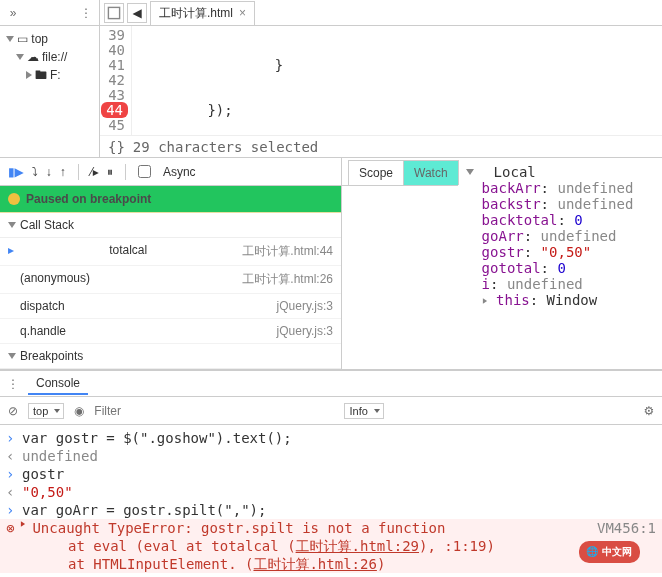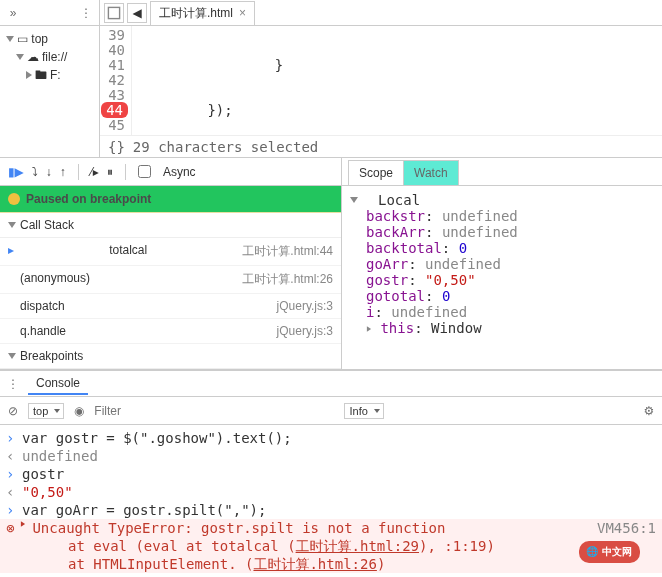--- a/index.html
+++ b/index.html
@@ -28,21 +28,21 @@
 .mid{display:flex;border-top:1px solid #ccc;border-bottom:1px solid #ccc}
 .dbg-left{width:342px;border-right:1px solid #ccc;display:flex;flex-direction:column}
 .dbg-tb{height:28px;border-bottom:1px solid #ccc;display:flex;align-items:center;padding:0 8px;gap:12px}
 .dbg-tb .grp{display:flex;gap:8px;align-items:center}
 .dbg-tb .sep{width:1px;height:16px;background:#ccc}
 .paused{background:#22c55e;padding:6px 8px;border-bottom:1px solid #e6dfa2;display:flex;align-items:center;gap:6px;font-weight:bold;color:#4a4a4a}
 .paused .warn{width:12px;height:12px;background:#f0c040;border-radius:50%;display:inline-block}
 .sect{padding:5px 8px;border-bottom:1px solid #eee;display:flex;align-items:center;gap:4px}
 .stack-row{display:flex;justify-content:space-between;padding:5px 8px 5px 20px;border-bottom:1px solid #f2f2f2}
 .stack-row .loc{color:#888}
-.scope-pane{flex:1;display:flex;flex-direction:column;min-width:0}
+.scope-pane{flex:1;display:flex;flex-direction:row;min-width:0}
 .scope-tabs{height:28px;border-bottom:1px solid #ccc;display:flex;align-items:flex-end;padding-left:6px}
 .stab{padding:5px 10px;border:1px solid #ccc;border-bottom:none;background:#fff;margin-right:-1px}
 .stab.inact{background:#5eead4;color:#666}
 .scope-body{padding:6px 8px;line-height:16px;flex:1;overflow:auto}
 .prop{padding-left:16px}
 .prop .n{color:#881391}
 .prop .u{color:#888}
 .prop .num{color:#1c00cf}
 .prop .s{color:#c41a16}
 .console-wrap{border-top:1px solid #ccc}
@@ -189,22 +189,22 @@
     <div class="scope-tabs">
       <div class="stab">Scope</div>
       <div class="stab inact">Watch</div>
     </div>
     <div class="scope-body mono">
       <div class="row" style="gap:20px">
           <span class="tri"></span>
           <span>Local</span>
         </div>
       <div id="props">
+          <div class="prop"><span class="n">backArr</span>: <span class="u">undefined</span></div>
           <div class="prop"><span class="n">backstr</span>: <span class="u">undefined</span></div>
-          <div class="prop"><span class="n">backArr</span>: <span class="u">undefined</span></div>
           <div class="prop"><span class="n">backtotal</span>: <span class="num">0</span></div>
           <div class="prop"><span class="n">goArr</span>: <span class="u">undefined</span></div>
           <div class="prop"><span class="n">gostr</span>: <span class="s">"0,50"</span></div>
           <div class="prop"><span class="n">gototal</span>: <span class="num">0</span></div>
           <div class="prop"><span class="n">i</span>: <span class="u">undefined</span></div>
         </div>
       <div class="prop"><span class="tri r" style="transform:scale(.7)"></span> <span class="n">this</span>: <span>Window</span></div>
     </div>
   </div>
 </div>

